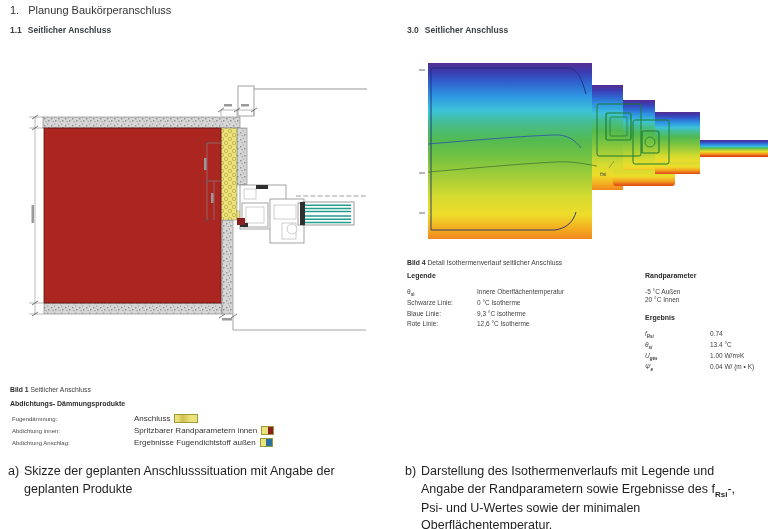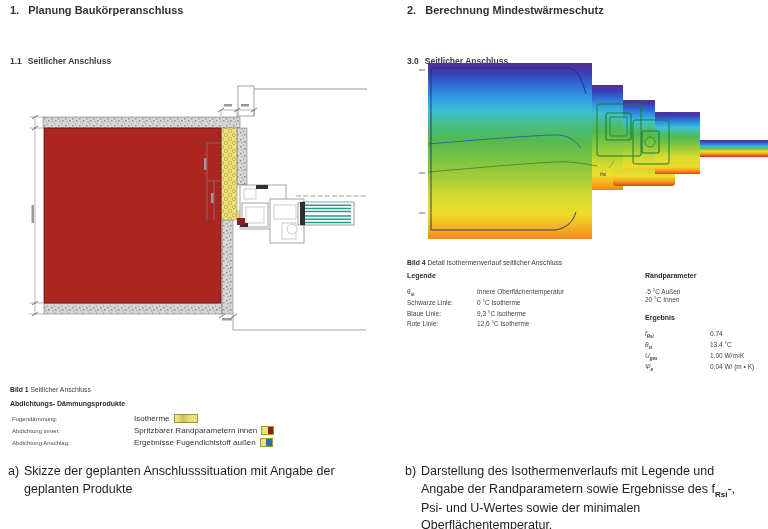--- a/index.html
+++ b/index.html
@@ -1,22 +1,22 @@
 <!DOCTYPE html>
 <html style="--wall-red: #ab2621; --insulation-yellow: #ece27b; --plaster-gray: #d6d6d6; --glazing-teal: #1f9e8e; --seal-red: #8b1f1f; --seal-blue: #2a6f9e; --iso-cold: #1c2f77; --iso-blue: #2a4fae; --iso-warm: #3d6b2f;"><head>
 <meta charset="utf-8">
 <style>
   html,body{margin:0;padding:0;background:#fff;}
   #page{position:relative;width:768px;height:529px;background:#fff;overflow:hidden;
         font-family:"Liberation Sans",sans-serif;color:#2e2e2e;}
   .abs{position:absolute;}
-  .h1{font-size:11px;font-weight:bold;color:#333;white-space:nowrap;}
+  .h1{font-size:11px;font-weight:normal;color:#333;white-space:nowrap;}
   .h1 .num{display:inline-block;margin-right:9px;}
   .h2{font-size:8.5px;font-weight:bold;color:#3c4043;white-space:nowrap;}
-  .h2 .num{display:inline-block;margin-right:6px;margin-top:31px;}
+  .h2 .num{display:inline-block;margin-right:6px;}
   .figcap{font-size:6.8px;color:#3f3f3f;white-space:nowrap;}
   .figcap b{color:#2b2b2b;}
   .smallhead{font-size:7px;font-weight:bold;color:#2b2b2b;white-space:nowrap;}
   .lgrow{font-size:6.5px;color:#3f3f3f;line-height:7.5px;white-space:nowrap;}
   .lgrow .sym{display:inline-block;width:70px;}
   .ergrow{font-size:6.5px;color:#3f3f3f;line-height:7.8px;white-space:nowrap;}
   .ergrow .sym{display:inline-block;width:65px;font-style:italic;}
   sub{font-size:4.5px;font-weight:bold;}
   .prodrow{font-size:8px;color:#333;line-height:11px;white-space:nowrap;}
   .prodrow .plabel{display:inline-block;width:122px;font-size:6px;color:#4a4a4a;}
@@ -149,38 +149,35 @@
     </g>
   </svg>
 
   <div class="abs figcap" style="left:10px;top:386px;">
     <b>Bild 1</b><span> Seitlicher Anschluss</span>
   </div>
   <div class="abs smallhead" style="left:10px;top:400px;">Abdichtungs- Dämmungsprodukte</div>
 
   <div class="abs" style="left:12px;top:413px;">
     <div class="prodrow">
-      <span class="plabel">Fugendämmung:</span><span>Isotherme</span><span class="swatch sw-ortschaum"></span>
+      <span class="plabel">Fugendämmung:</span><span>Anschluss</span><span class="swatch sw-ortschaum"></span>
     </div>
     <div class="prodrow">
       <span class="plabel">Abdichtung innen:</span><span>Spritzbarer Randparametern innen</span><span class="swatch sw-innen"></span>
     </div>
     <div class="prodrow">
       <span class="plabel">Abdichtung Anschlag:</span><span>Ergebnisse Fugendichtstoff außen</span><span class="swatch sw-aussen"></span>
     </div>
   </div>
 
   <div class="abs caption" style="left:8px;top:463px;width:362px;">
     <span class="marker">a)</span>
     <span class="body">Skizze der geplanten Anschlusssituation mit Angabe der geplanten Produkte</span>
   </div>
 
-  <div class="abs h1" style="left:407px;top:4px;">
-    <span class="num">2.</span><span>Berechnung Mindestwärmeschutz</span>
-  </div>
   <div class="abs h2" style="left:407px;top:25px;">
     <span class="num">3.0</span><span>Seitlicher Anschluss</span>
   </div>
 
   <svg class="abs" style="left:405px;top:52px;" width="363" height="208" viewBox="0 0 363 208">
     <defs>
       <linearGradient id="rain" x1="0" y1="0" x2="0" y2="1">
         <stop offset="0" stop-color="#552d92"></stop>
           <stop offset="0.05" stop-color="#3c3bb0"></stop>
         <stop offset="0.11" stop-color="#2f62cf"></stop>

